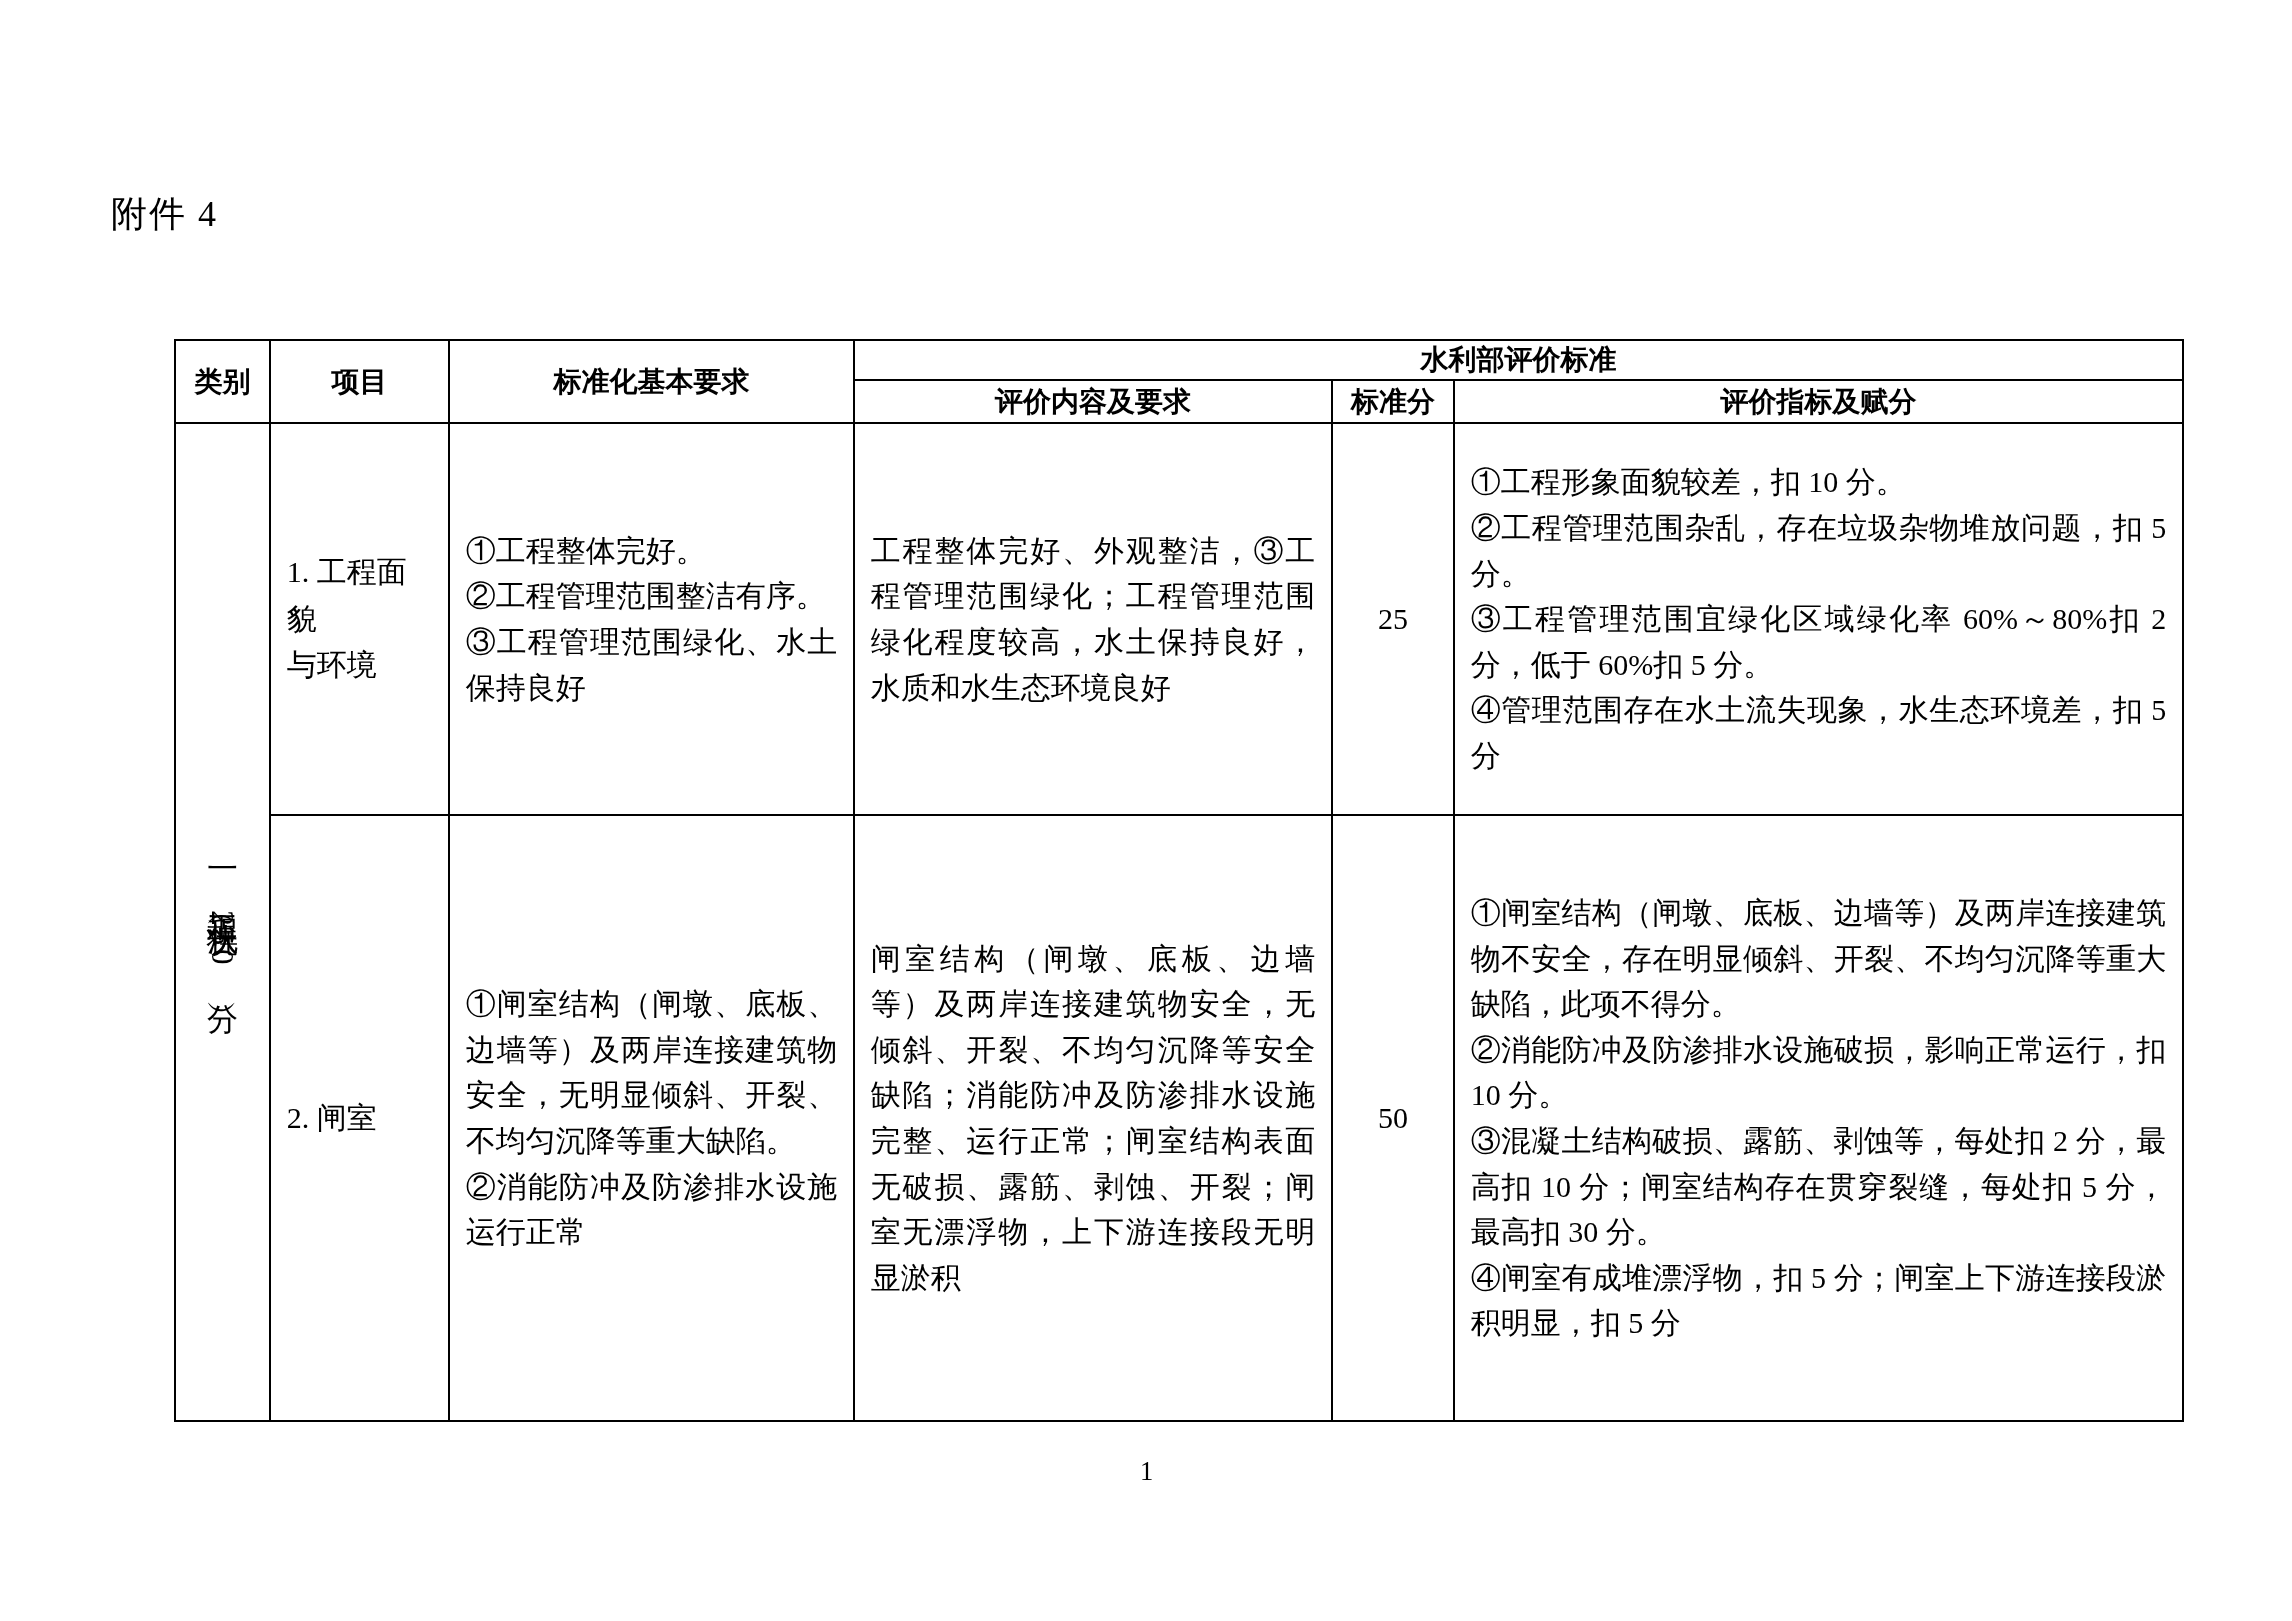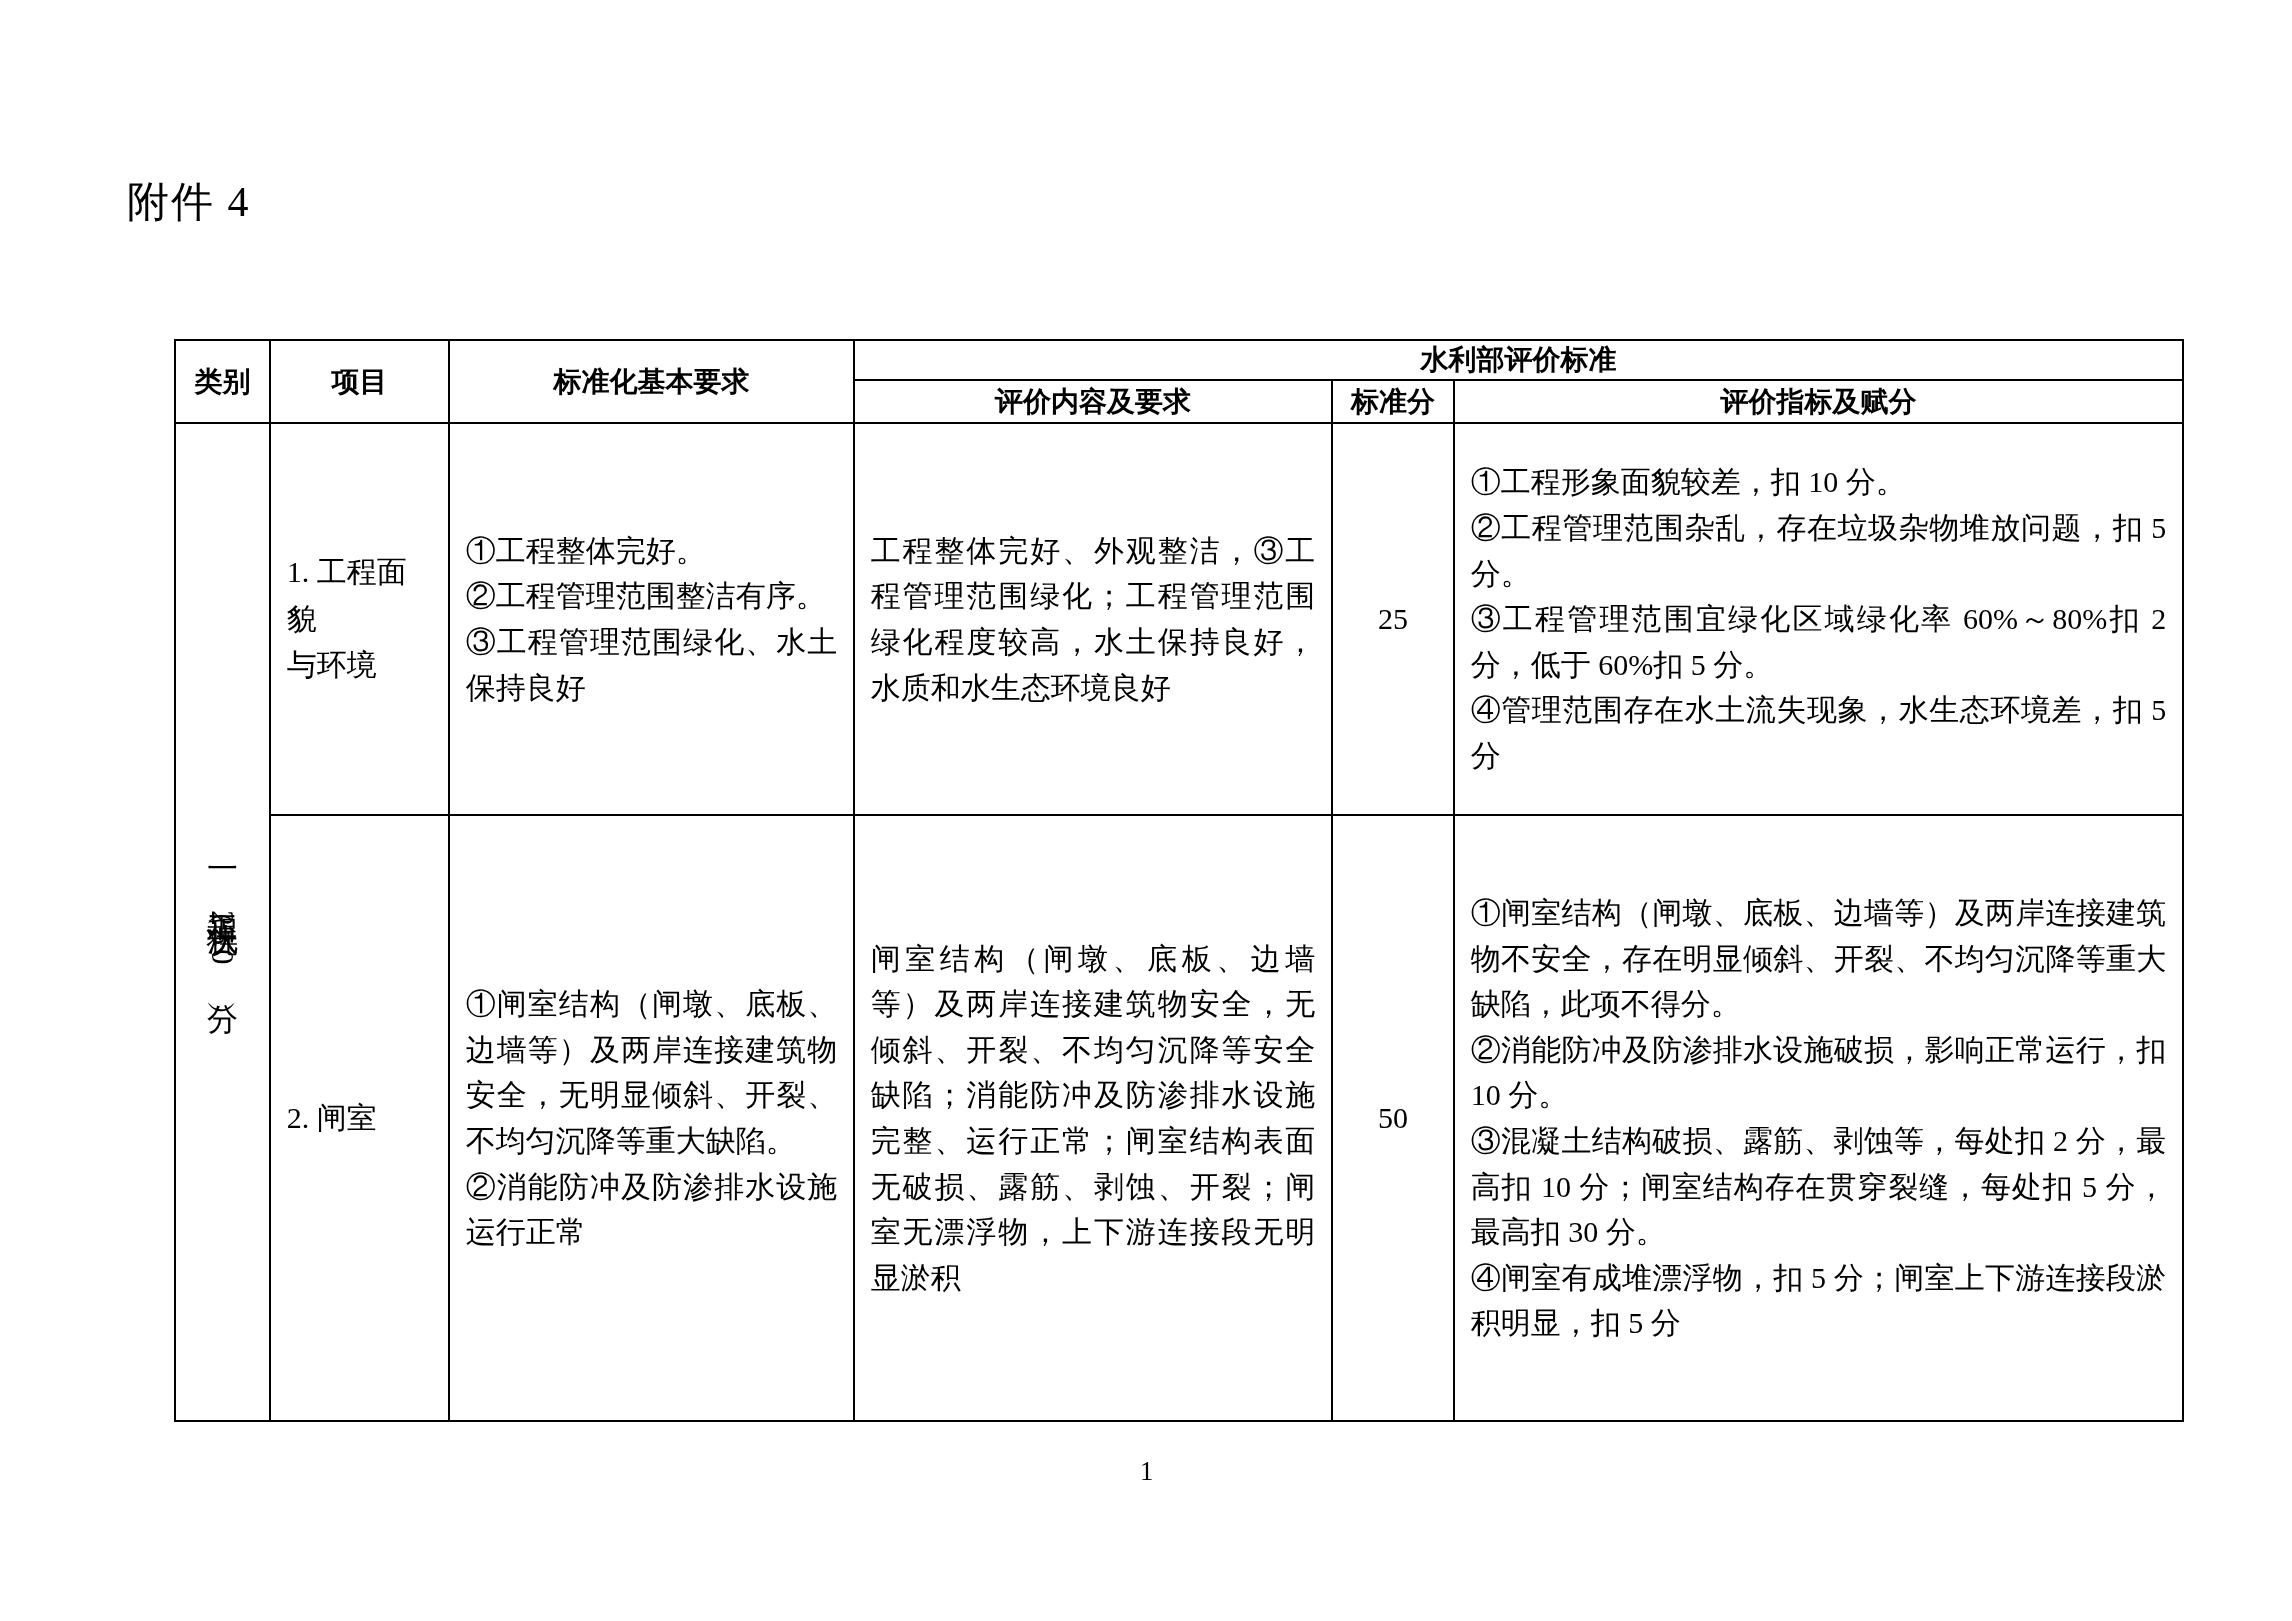--- a/index.html
+++ b/index.html
@@ -6,24 +6,23 @@
   .page{
     position:relative;
     width:2293px;height:1621px;
     background:#ffffff;
     font-family:"Liberation Serif","DejaVu Serif",serif;
     color:#000;
     overflow:hidden;
   }
   .attachment{
     position:absolute;
-    left:111px;top:174px;
-    font-size:42px;
+    left:111px;top:190px;
+    font-size:36px;
     letter-spacing:2px;
-    margin-left:16px;
   }
   .doc-title{
     position:absolute;
     left:0;top:245px;
     width:2293px;
     text-align:center;
     font-size:46px;
     font-weight:bold;
     font-family:"Liberation Serif","DejaVu Serif",serif;
     letter-spacing:2.9px;

